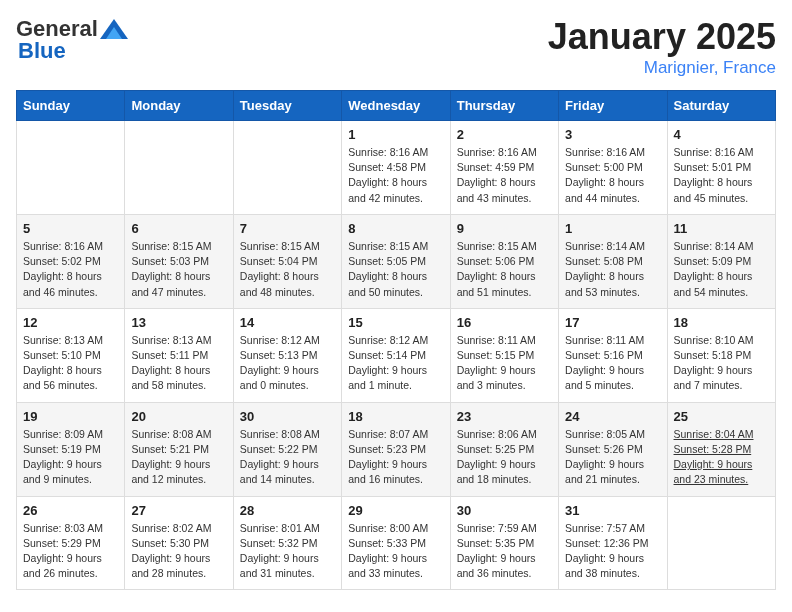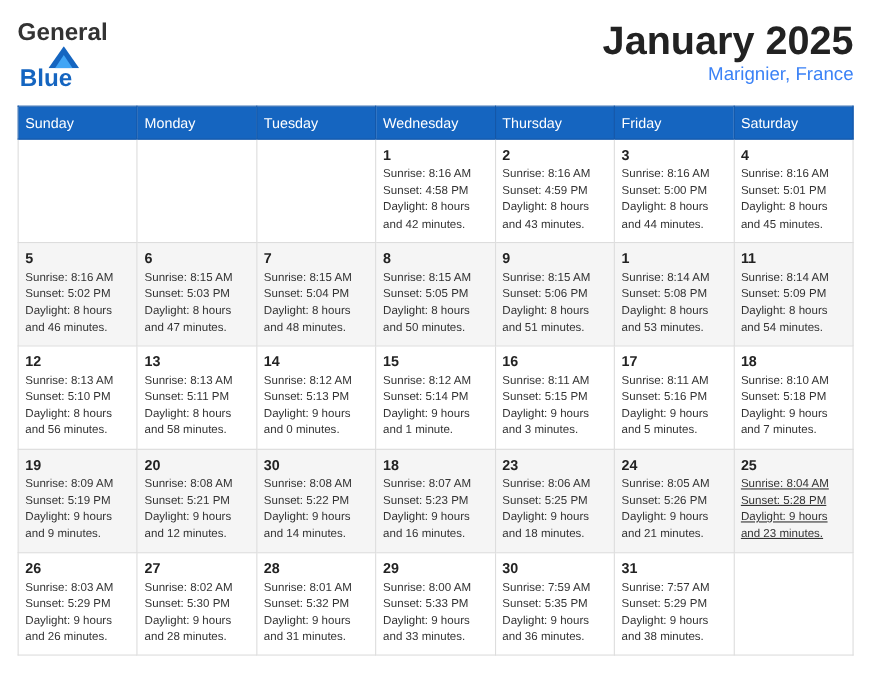--- a/index.html
+++ b/index.html
@@ -19,21 +19,20 @@
     .logo {
       display: flex;
       flex-direction: column;
       align-items: flex-start;
     }
     .logo-text {
       display: flex;
       align-items: center;
       font-size: 22px;
       font-weight: bold;
-      flex-direction: column;
     }
     .logo-general {
       color: #333;
     }
     .logo-blue {
       color: #1565c0;
     }
     .logo-icon {
       width: 28px;
       height: 20px;
@@ -54,21 +53,21 @@
     }
     .calendar {
       width: 100%;
       border-collapse: collapse;
       border: 1px solid #ccc;
     }
     .calendar thead th {
       background: #1565c0;
       color: #fff;
       font-size: 13px;
-      font-weight: normal;
+      font-weight: bold;
       padding: 7px 6px;
       text-align: left;
       border: 1px solid #1457a8;
     }
     .calendar tbody tr {
       border-bottom: 1px solid #ccc;
     }
     .calendar tbody td {
       vertical-align: top;
       padding: 6px 6px 8px 6px;
@@ -352,20 +351,20 @@
         <td>
           <div class="day-number">30</div>
           <div class="day-info" style="white-space: pre-line;">Sunrise: 7:59 AM
 Sunset: 5:35 PM
 Daylight: 9 hours
 and 36 minutes.</div>
         </td>
         <td>
           <div class="day-number">31</div>
           <div class="day-info" style="white-space: pre-line;">Sunrise: 7:57 AM
-Sunset: 5:29 PM
+Sunset: 12:36 PM
 Daylight: 9 hours
 and 38 minutes.</div>
         </td>
         <td class="empty-cell"></td>
       </tr>
     </tbody>
 </table>
 
 </body></html>

